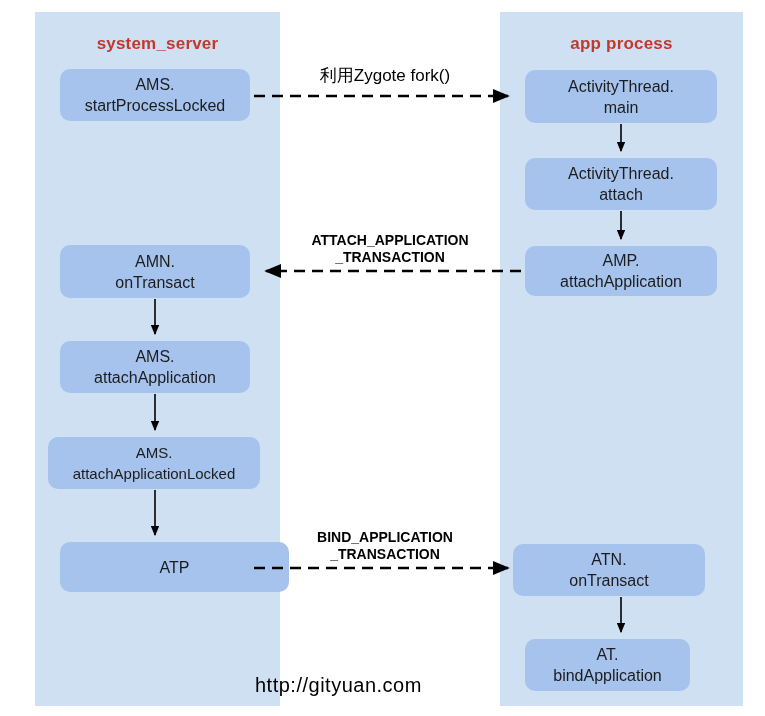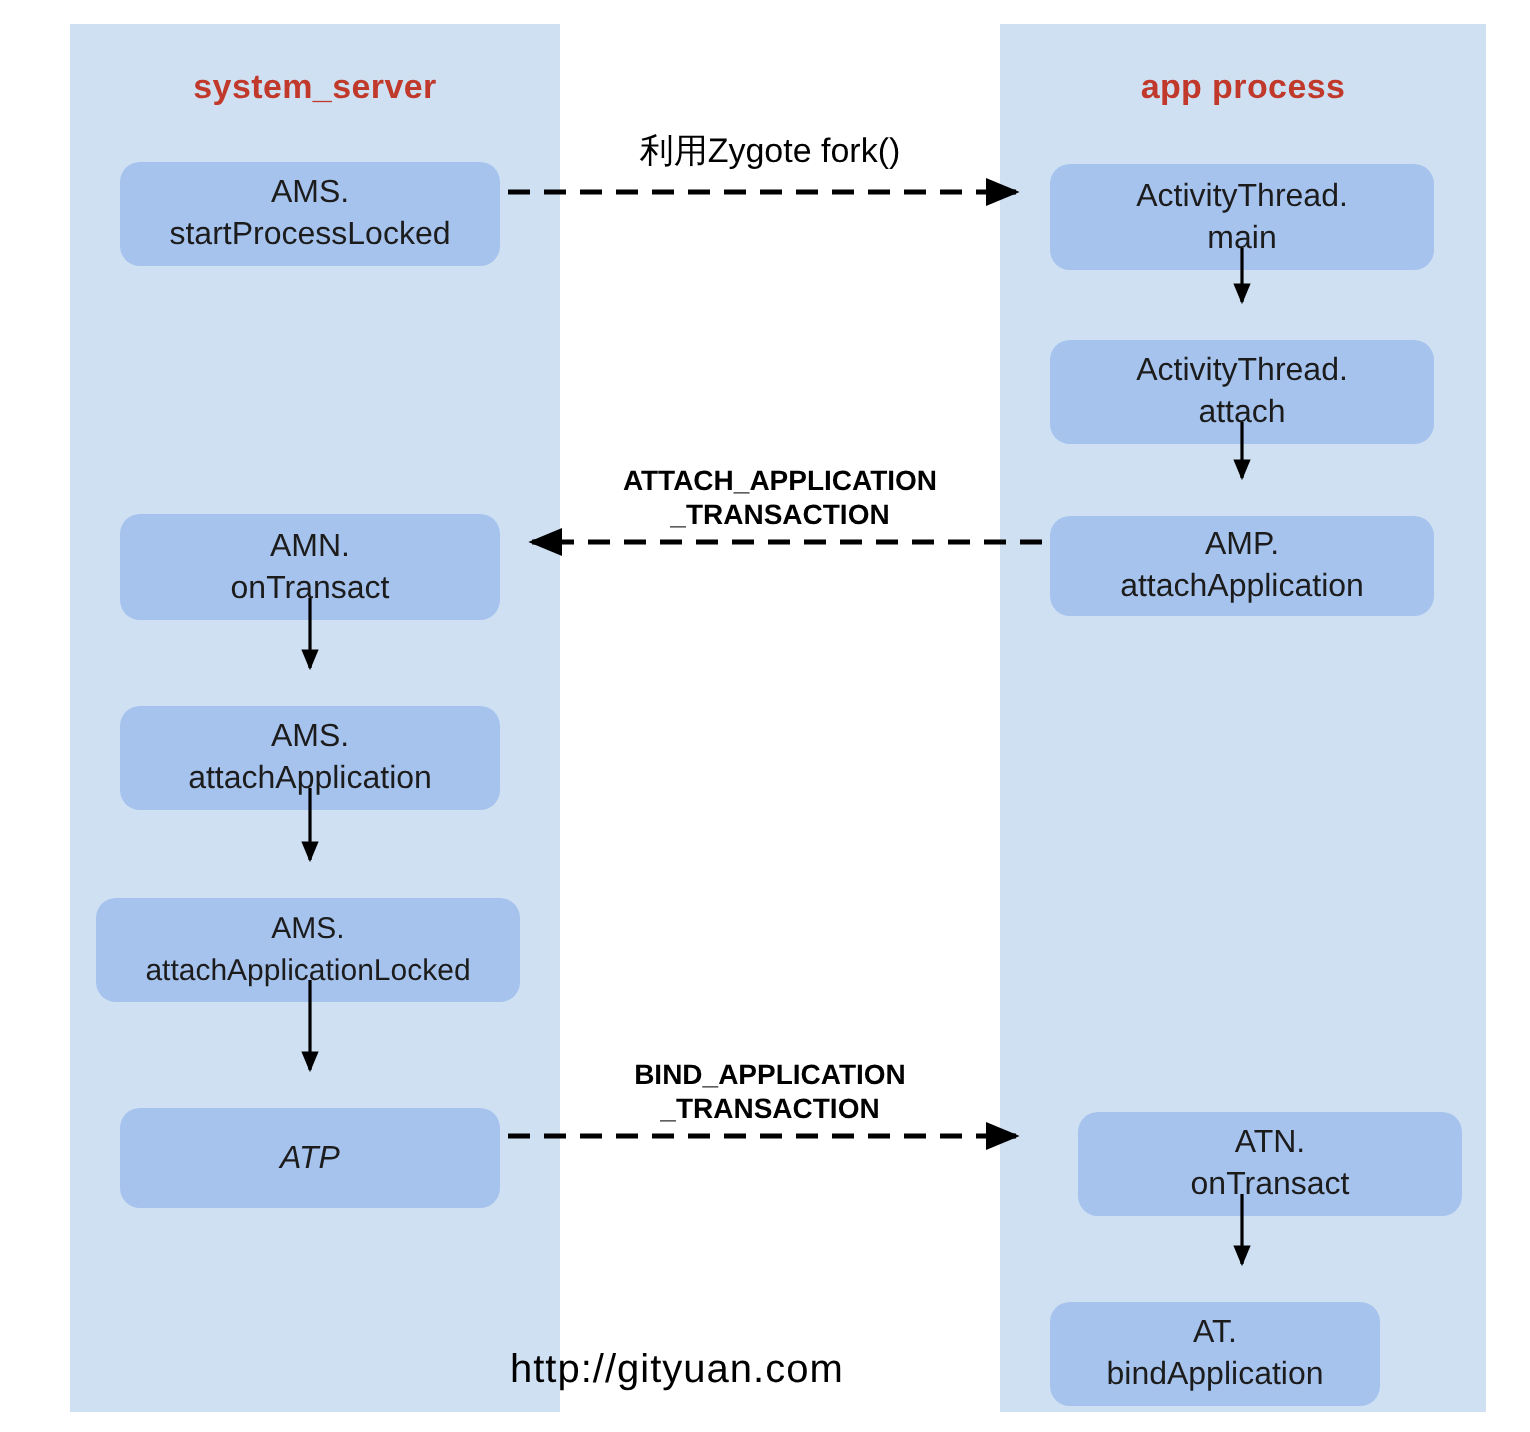--- a/index.html
+++ b/index.html
@@ -39,37 +39,36 @@
     border-radius: 10px;
     display: flex;
     flex-direction: column;
     align-items: center;
     justify-content: center;
     font-size: 16px;
     line-height: 21px;
     color: #1c1c1c;
     text-align: center;
     z-index: 2;
-    margin-top: 12px;
   }
   .node span { display: block; }
   .node-small { font-size: 15px; }
 
   
   .n-ams-start   { left: 60px; top: 69px;  width: 190px; height: 52px; }
   .n-amn-ontx    { left: 60px; top: 245px; width: 190px; height: 53px; text-align: right; }
   .n-ams-attach  { left: 60px; top: 341px; width: 190px; height: 52px; }
   .n-ams-attlock { left: 48px; top: 437px; width: 212px; height: 52px; }
-  .n-atp-bind    { left: 60px; top: 542px; width: 190px; height: 50px; font-style: italic; }
+  .n-atp-bind    { left: 60px; top: 542px; width: 229px; height: 50px; }
 
   
   .n-at-main     { left: 525px; top: 70px;  width: 192px; height: 53px; }
   .n-at-attach   { left: 525px; top: 158px; width: 192px; height: 52px; }
   .n-amp-attach  { left: 525px; top: 246px; width: 192px; height: 50px; }
-  .n-atn-ontx    { left: 539px; top: 544px; width: 192px; height: 52px; }
+  .n-atn-ontx    { left: 513px; top: 544px; width: 192px; height: 52px; }
   .n-at-bind     { left: 525px; top: 639px; width: 165px; height: 52px; }
 
   .arrows {
     position: absolute;
     left: 0; top: 0;
     width: 765px; height: 716px;
     z-index: 3;
     pointer-events: none;
   }
   .edge-label {

